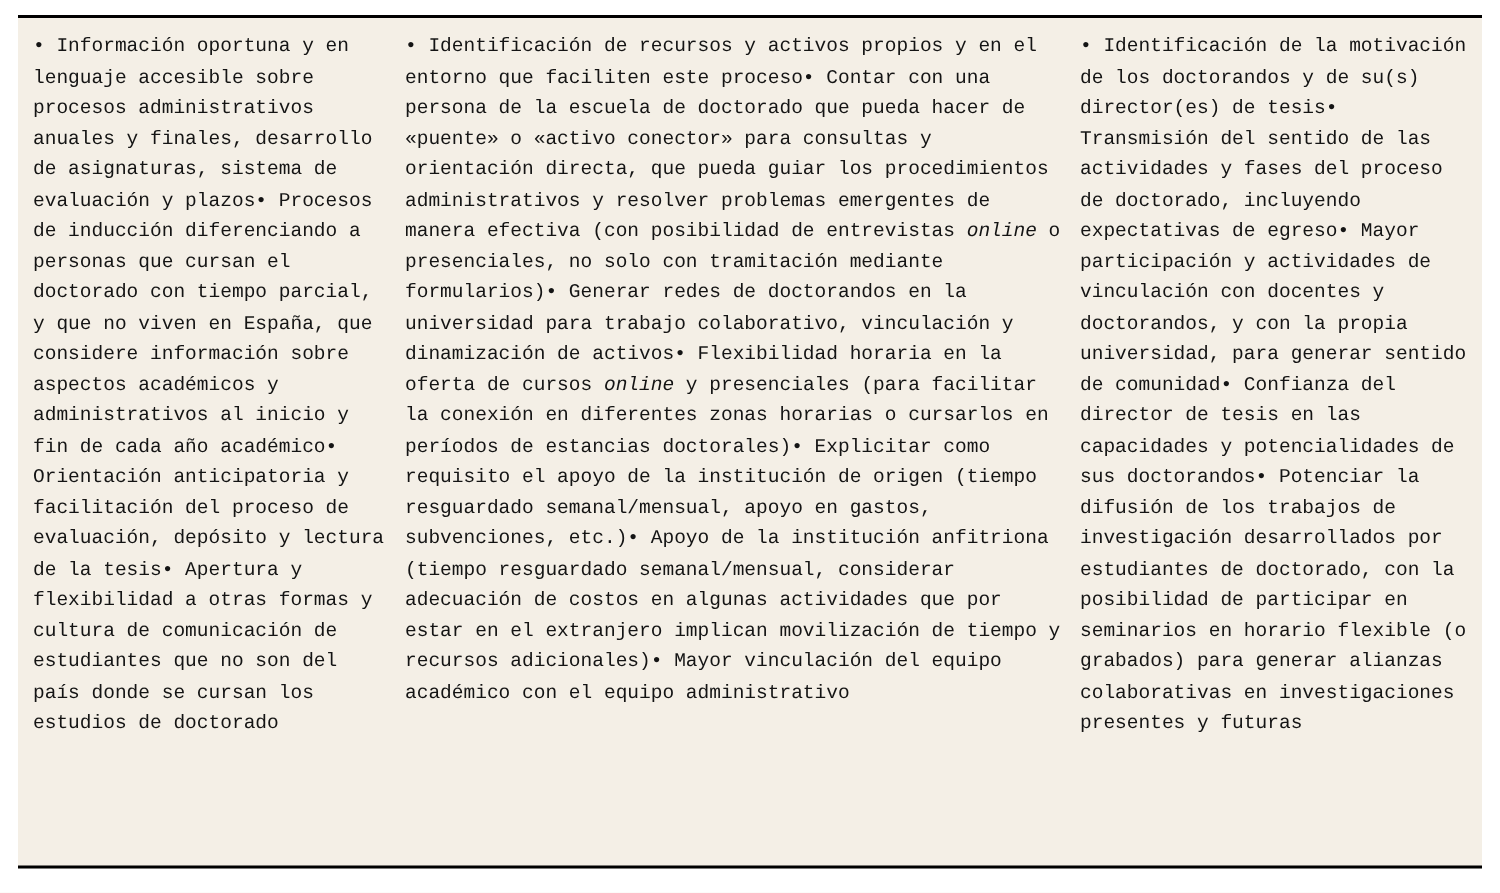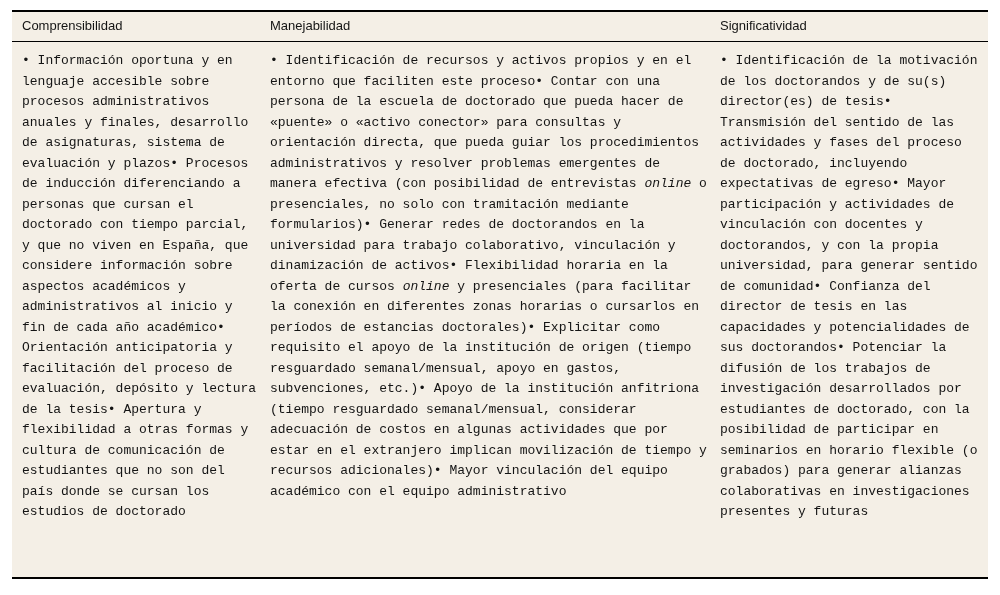--- a/index.html
+++ b/index.html
@@ -53,25 +53,20 @@
     line-height: 16px;
   }
   .italic { font-style: italic; }
 </style>
 </head>
 <body>
 
 <div class="page">
   <div class="table-wrap">
 
-    <div class="header-row">
-      <div class="cell header">Comprensibilidad</div>
-      <div class="cell header">Manejabilidad</div>
-      <div class="cell header">Significatividad</div>
-    </div>
 
     <div class="body-row">
       <div class="cell body"><span>• Información oportuna y en lenguaje accesible sobre procesos administrativos anuales y finales, desarrollo de asignaturas, sistema de evaluación y plazos• Procesos de inducción diferenciando a personas que cursan el doctorado con tiempo parcial, y que no viven en España, que considere información sobre aspectos académicos y administrativos al inicio y fin de cada año académico• Orientación anticipatoria y facilitación del proceso de evaluación, depósito y lectura de la tesis• Apertura y flexibilidad a otras formas y cultura de comunicación de estudiantes que no son del país donde se cursan los estudios de doctorado</span></div>
       <div class="cell body"><span>• Identificación de recursos y activos propios y en el entorno que faciliten este proceso• Contar con una persona de la escuela de doctorado que pueda hacer de «puente» o «activo conector» para consultas y orientación directa, que pueda guiar los procedimientos administrativos y resolver problemas emergentes de manera efectiva (con posibilidad de entrevistas </span><span class="italic">online</span><span> o presenciales, no solo con tramitación mediante formularios)• Generar redes de doctorandos en la universidad para trabajo colaborativo, vinculación y dinamización de activos• Flexibilidad horaria en la oferta de cursos </span><span class="italic">online</span><span> y presenciales (para facilitar la conexión en diferentes zonas horarias o cursarlos en períodos de estancias doctorales)• Explicitar como requisito el apoyo de la institución de origen (tiempo resguardado semanal/mensual, apoyo en gastos, subvenciones, etc.)• Apoyo de la institución anfitriona (tiempo resguardado semanal/mensual, considerar adecuación de costos en algunas actividades que por estar en el extranjero implican movilización de tiempo y recursos adicionales)• Mayor vinculación del equipo académico con el equipo administrativo</span></div>
       <div class="cell body"><span>• Identificación de la motivación de los doctorandos y de su(s) director(es) de tesis• Transmisión del sentido de las actividades y fases del proceso de doctorado, incluyendo expectativas de egreso• Mayor participación y actividades de vinculación con docentes y doctorandos, y con la propia universidad, para generar sentido de comunidad• Confianza del director de tesis en las capacidades y potencialidades de sus doctorandos• Potenciar la difusión de los trabajos de investigación desarrollados por estudiantes de doctorado, con la posibilidad de participar en seminarios en horario flexible (o grabados) para generar alianzas colaborativas en investigaciones presentes y futuras</span></div>
     </div>
 
   </div>
 </div>
 

